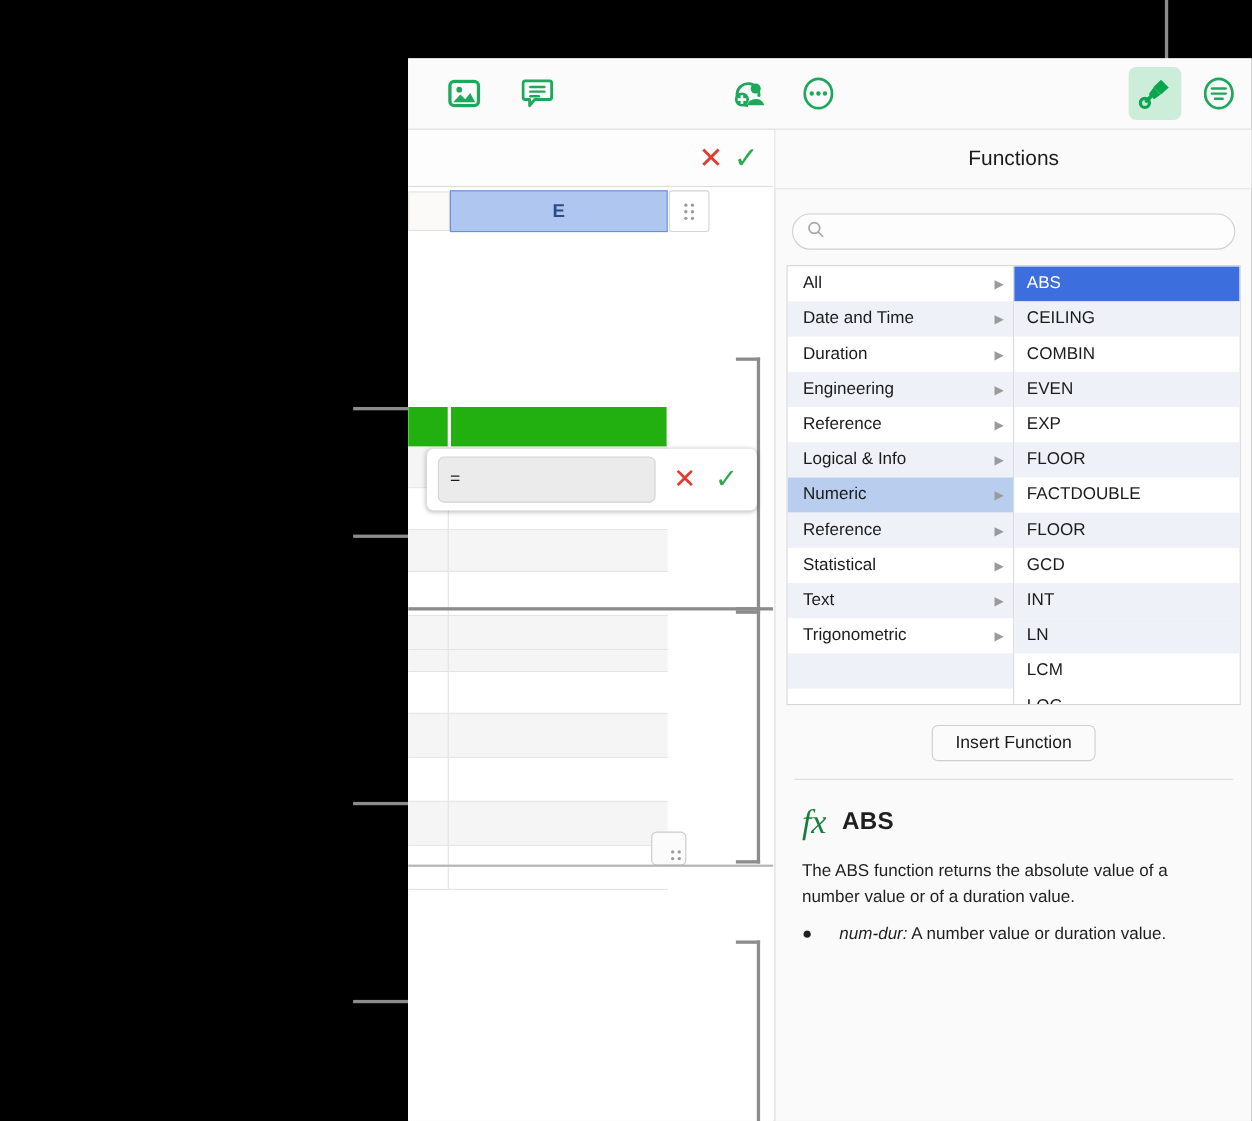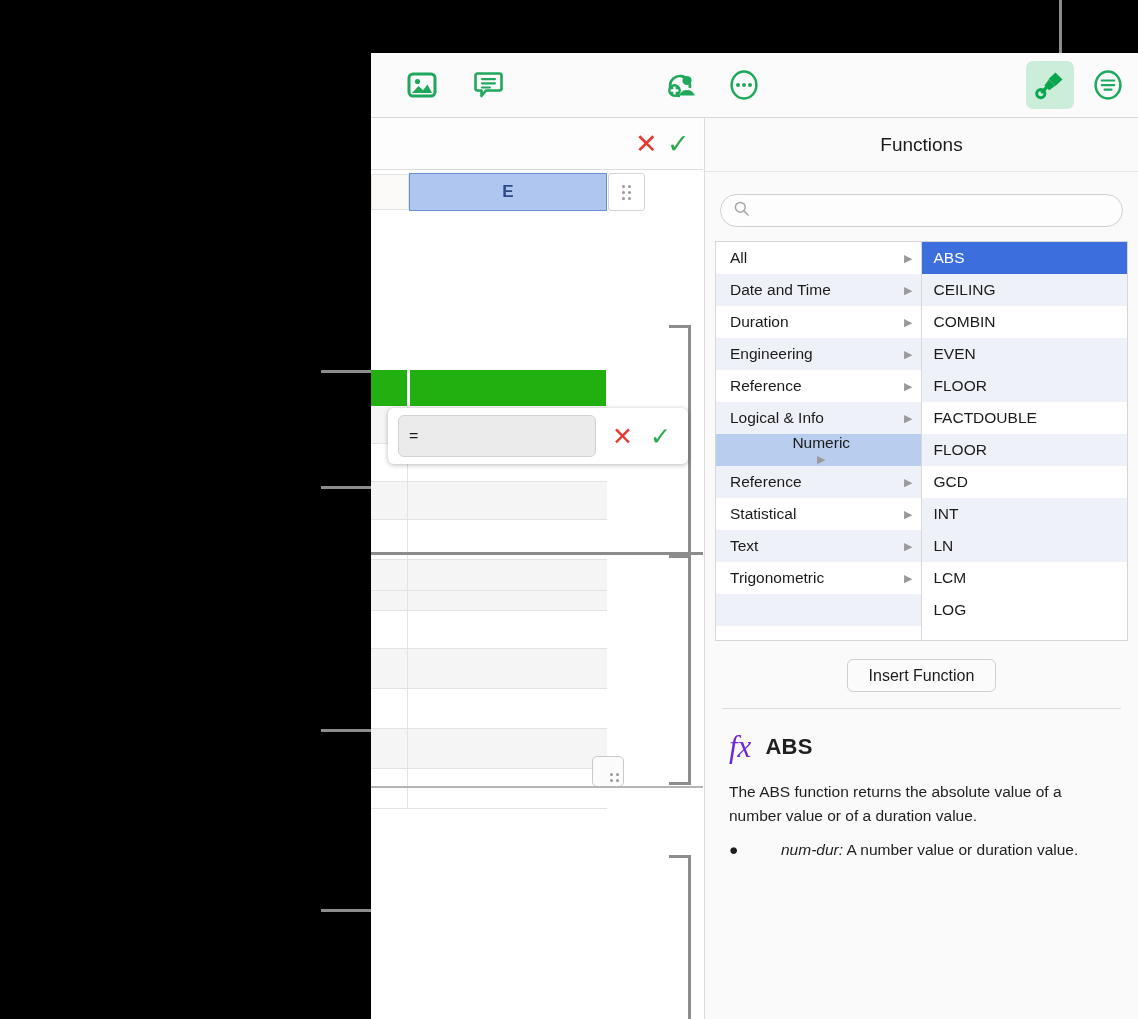--- a/index.html
+++ b/index.html
@@ -298,21 +298,21 @@
   .cat-row {
     height: 32px;
     display: flex;
     align-items: center;
     padding: 0 8px 0 14px;
     font-size: 15.5px;
     color: #1b1b1b;
     justify-content: space-between;
   }
   .cat-row.alt { background: #eef1f7; }
-  .cat-row.sel { background: #b9cdee; flex-direction: column; }
+  .cat-row.sel { background: #b9cdee; }
   .cat-arrow { color: #9a9a9a; font-size: 11px; }
 
   .name-row {
     height: 32px;
     display: flex;
     align-items: center;
     padding: 0 0 0 12px;
     font-size: 15.5px;
     color: #1b1b1b;
   }
@@ -350,21 +350,21 @@
   #desc-head {
     display: flex;
     align-items: center;
     gap: 14px;
     margin-bottom: 18px;
   }
   #desc-fx {
     font-family: "Liberation Serif", serif;
     font-style: italic;
     font-size: 31px;
-    color: #6d28d9;
+    color: #15803d;
     line-height: 1;
   }
   #desc-name {
     font-size: 22px;
     font-weight: bold;
     letter-spacing: 0.3px;
   }
   #desc-body {
     font-size: 15.5px;
     line-height: 1.55;
@@ -377,21 +377,21 @@
   #desc-syntax b { font-weight: bold; }
   #desc-syntax i { font-style: italic; }
   #desc-args {
     margin-top: 10px;
     display: flex;
     font-size: 15.5px;
     line-height: 1.55;
   }
   #desc-bullet { width: 34px; flex: none; }
   #desc-arg-text { max-width: 330px; }
-  #desc-arg-text i { font-style: italic; margin-left: 18px; }
+  #desc-arg-text i { font-style: italic; }
 
   
   .bracket {
     position: absolute;
     border: 3px solid #8c8c8c;
     border-left: none;
     background: transparent;
   }
 </style>
 </head>
@@ -629,20 +629,21 @@
                 <span class="cat-arrow">▶</span>
               </div>
               <div class="cat-row alt"></div>
               <div class="cat-row"></div>
             </div>
           <div id="name-list">
               <div class="name-row sel">ABS</div>
               <div class="name-row alt">CEILING</div>
               <div class="name-row">COMBIN</div>
               <div class="name-row alt">EVEN</div>
+              <div class="name-row">EXP</div>
               <div class="name-row alt">FLOOR</div>
               <div class="name-row">FACTDOUBLE</div>
               <div class="name-row alt">FLOOR</div>
               <div class="name-row">GCD</div>
               <div class="name-row alt">INT</div>
               <div class="name-row alt">LN</div>
               <div class="name-row">LCM</div>
               <div class="name-row">LOG</div>
             </div>
         </div>

